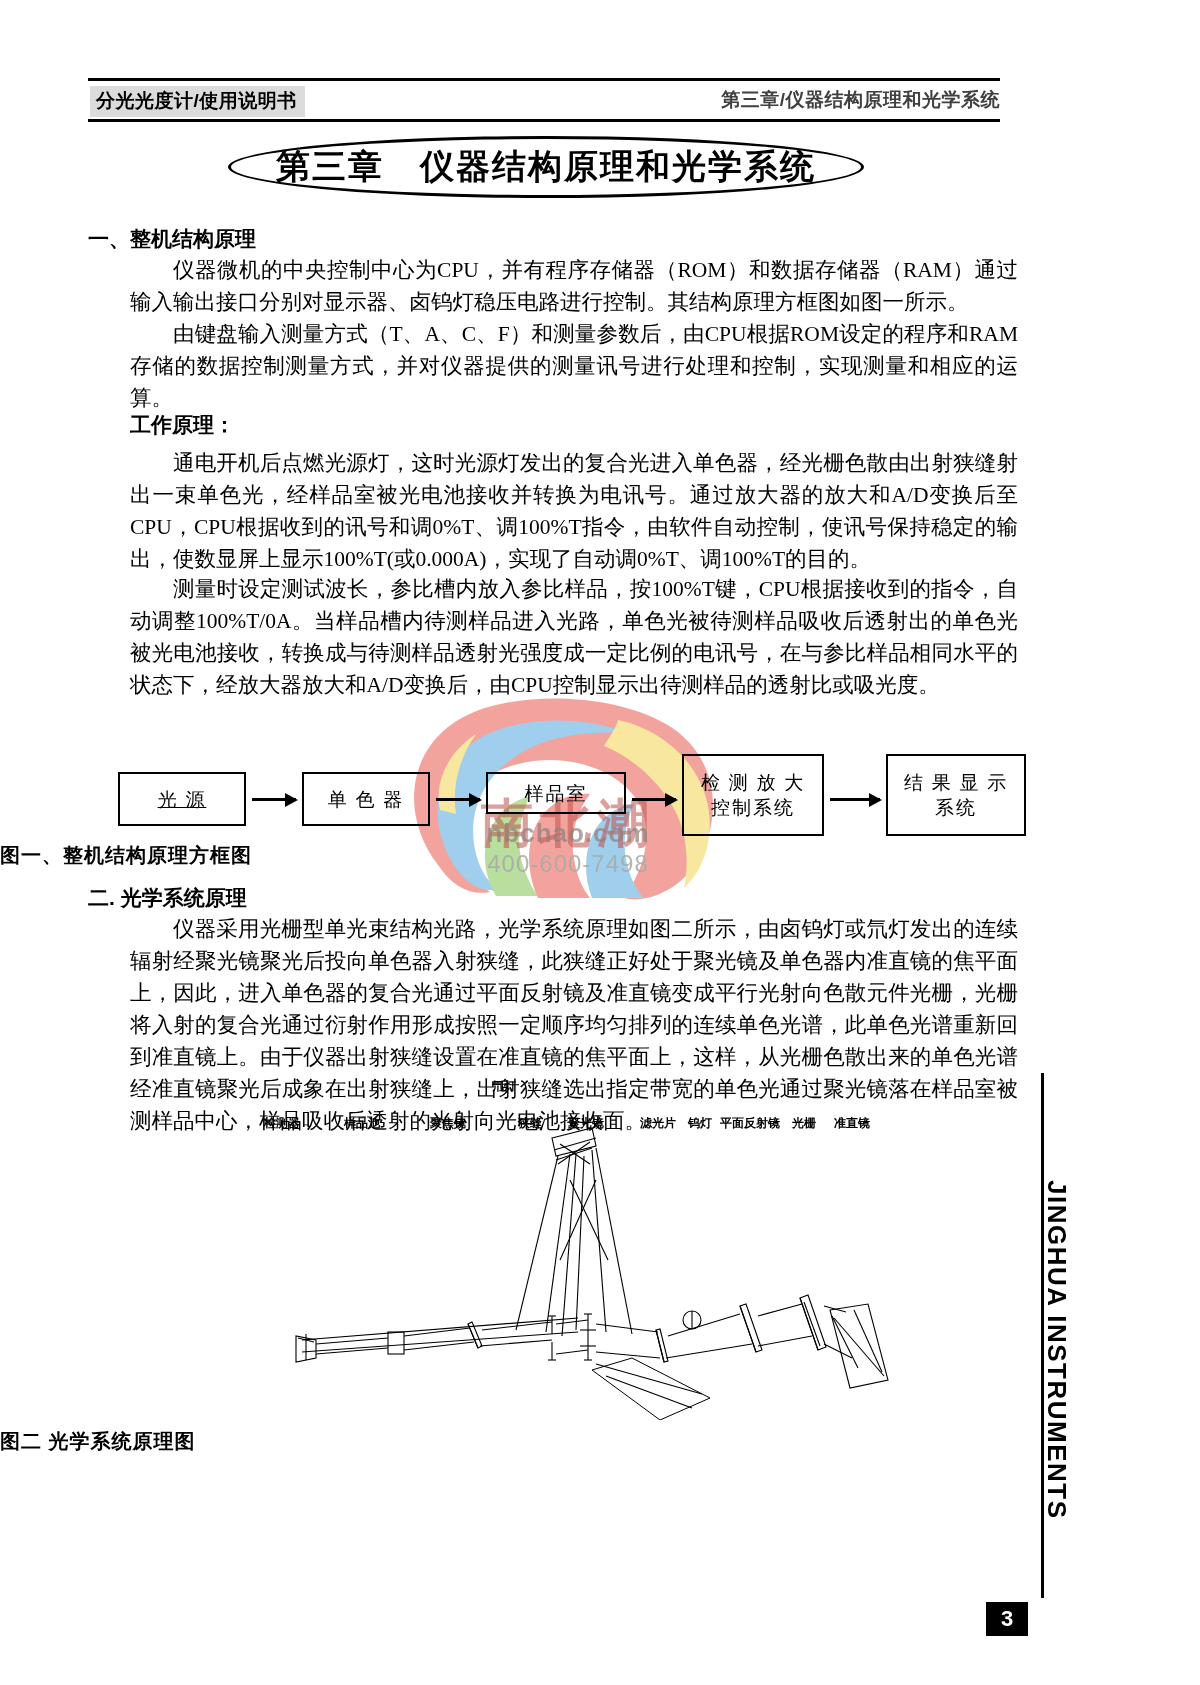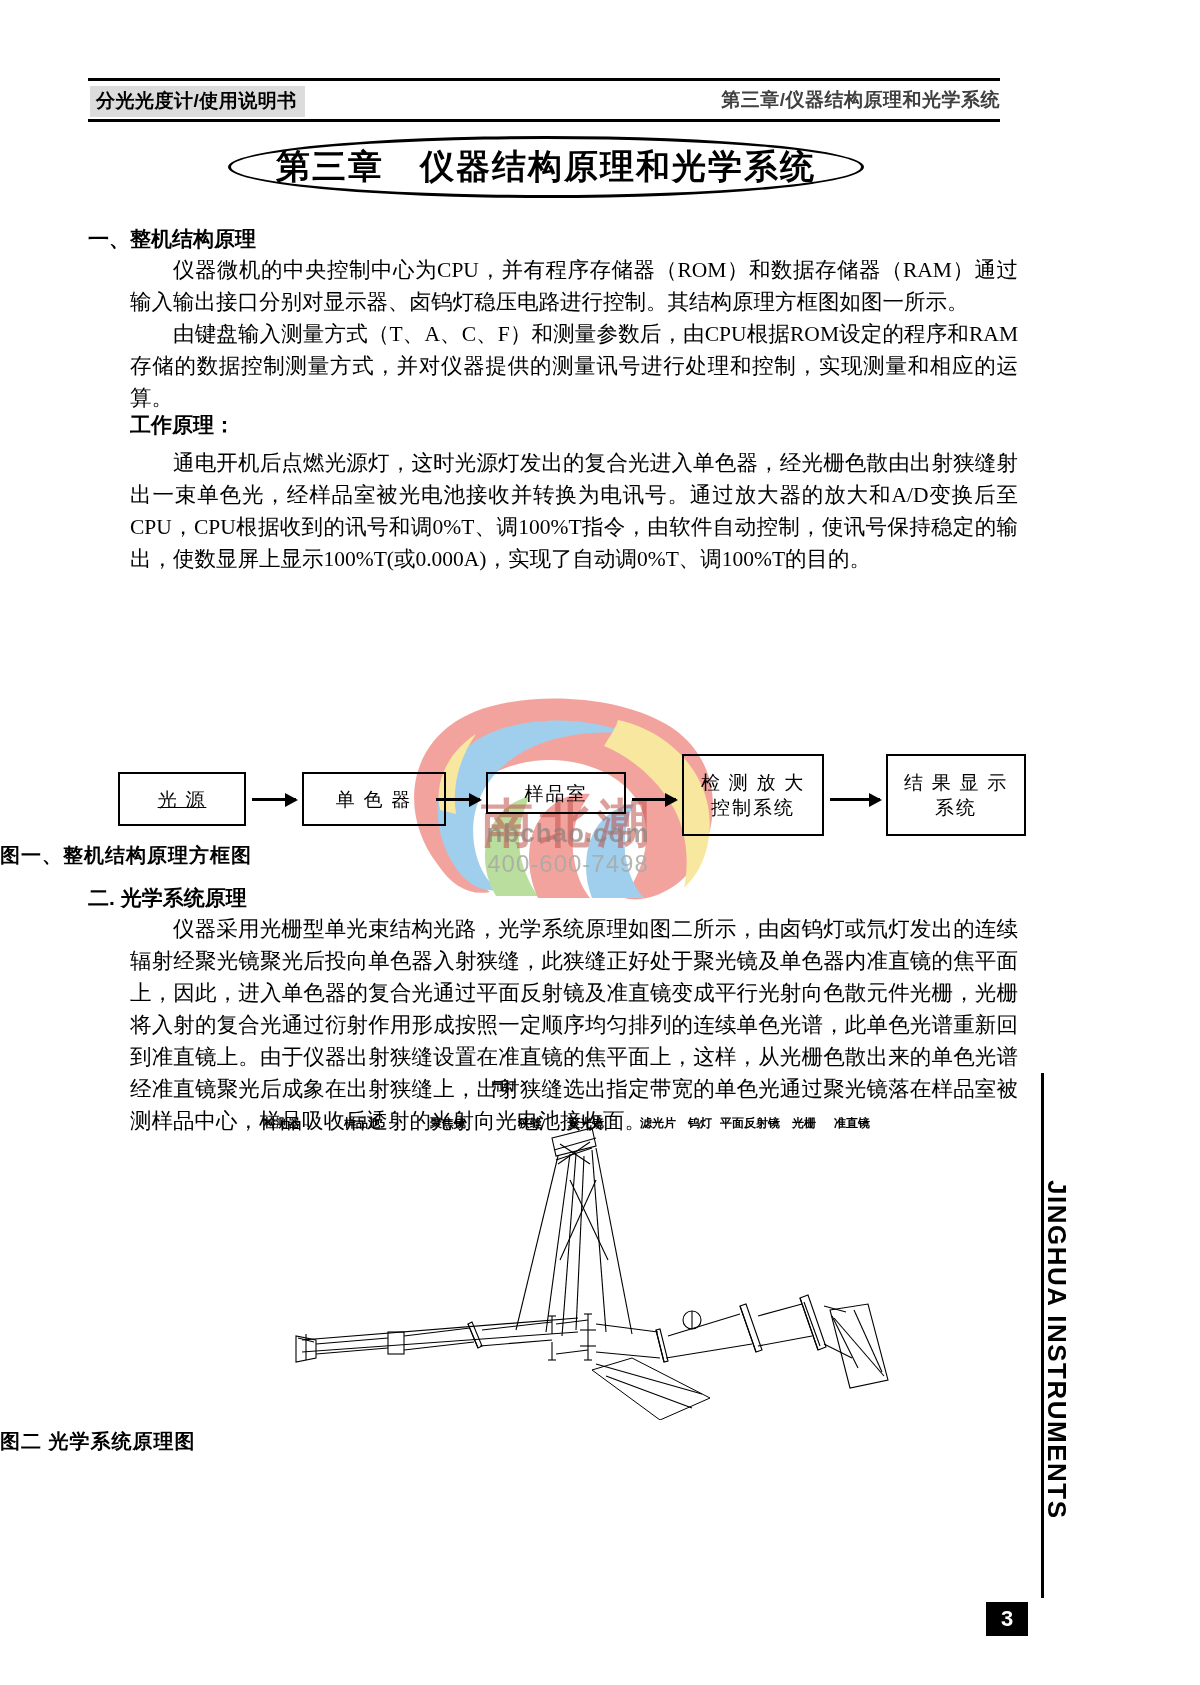--- a/index.html
+++ b/index.html
@@ -178,20 +178,23 @@
   <div class="body-block" style="top:254px;">
     <p class="indent">仪器微机的中央控制中心为CPU，并有程序存储器（ROM）和数据存储器（RAM）通过输入输出接口分别对显示器、卤钨灯稳压电路进行控制。其结构原理方框图如图一所示。</p>
   </div>
 
   <div class="sub-lead" style="top:411px;">工作原理：</div>
 
   <div class="body-block" style="top:447px;">
     <p class="indent">通电开机后点燃光源灯，这时光源灯发出的复合光进入单色器，经光栅色散由出射狭缝射出一束单色光，经样品室被光电池接收并转换为电讯号。通过放大器的放大和A/D变换后至CPU，CPU根据收到的讯号和调0%T、调100%T指令，由软件自动控制，使讯号保持稳定的输出，使数显屏上显示100%T(或0.000A)，实现了自动调0%T、调100%T的目的。</p>
   </div>
 
+  <div class="body-block" style="top:573px;">
+    <p class="indent">测量时设定测试波长，参比槽内放入参比样品，按100%T键，CPU根据接收到的指令，自动调整100%T/0A。当样品槽内待测样品进入光路，单色光被待测样品吸收后透射出的单色光被光电池接收，转换成与待测样品透射光强度成一定比例的电讯号，在与参比样品相同水平的状态下，经放大器放大和A/D变换后，由CPU控制显示出待测样品的透射比或吸光度。</p>
+  </div>
 
   <div class="watermark">
     <svg width="370" height="230" viewBox="0 0 370 230">
       <g opacity="0.62">
         <path d="M60 175 C18 120 32 48 96 22 C148 1 236 4 288 34 C340 64 348 128 316 176 C300 200 268 214 246 208 C268 176 276 140 260 112 C240 78 186 62 140 74 C100 84 78 112 82 146 C84 170 96 190 112 202 C92 206 74 196 60 175 Z" fill="#e8534a"></path>
         <path d="M84 186 C44 138 54 70 110 44 C150 26 210 26 250 44 C222 40 178 44 148 60 C104 84 88 124 98 164 C102 180 110 192 120 200 C106 202 94 196 84 186 Z" fill="#4da3dd"></path>
         <path d="M240 30 C286 40 322 74 330 116 C336 148 326 180 306 198 C312 168 308 136 292 112 C274 84 250 66 226 56 C232 46 238 38 240 30 Z" fill="#f2d24a"></path>
         <path d="M118 206 C104 182 104 156 114 136 C122 120 136 110 152 106 C142 126 138 150 144 172 C148 186 154 198 160 206 Z" fill="#7fc24a"></path>
         <path d="M160 208 C150 186 148 160 156 140 C166 116 188 102 212 104 C198 122 192 146 196 168 C198 184 204 198 212 208 Z" fill="#e8534a"></path>
         <path d="M214 208 C206 188 206 164 214 146 C222 128 238 116 256 114 C246 134 244 158 250 178 C254 192 260 202 266 208 Z" fill="#4da3dd"></path>
@@ -199,21 +202,21 @@
       </g>
     </svg>
     <div class="wm-word">南北潮</div>
     <div class="wm-dom">nbchao.com</div>
     <div class="wm-tel">400-600-7498</div>
   </div>
 
   <div class="flow">
     <div class="fbox" style="left:0px;   top:6px;  width:128px; height:54px;text-decoration:underline;">光  源</div>
     <div class="farrow" style="left:134px; top:32px; width:44px;"></div>
-    <div class="fbox" style="left:184px; top:6px;  width:144px; height:54px;">单 色 器</div>
+    <div class="fbox" style="left:184px; top:6px;  width:128px; height:54px;">单 色 器</div>
     <div class="farrow" style="left:318px; top:32px; width:44px;"></div>
     <div class="fbox" style="left:368px; top:6px;  width:140px; height:42px;">样品室</div>
     <div class="farrow" style="left:514px; top:32px; width:44px;"></div>
     <div class="fbox" style="left:564px; top:-12px; width:142px; height:82px;">检 测 放 大
 控制系统</div>
     <div class="farrow" style="left:712px; top:32px; width:50px;"></div>
     <div class="fbox" style="left:768px; top:-12px; width:140px; height:82px;">结 果 显 示
 系统</div>
   </div>
   <div class="fig-cap" style="left:0px; top:842px;">图一、整机结构原理方框图</div>

